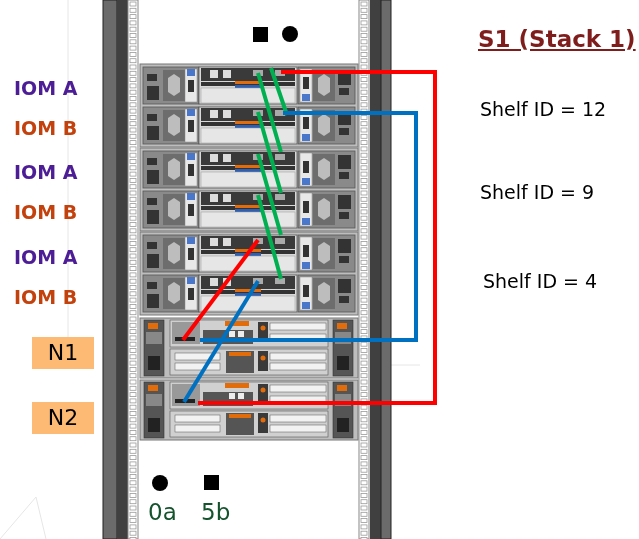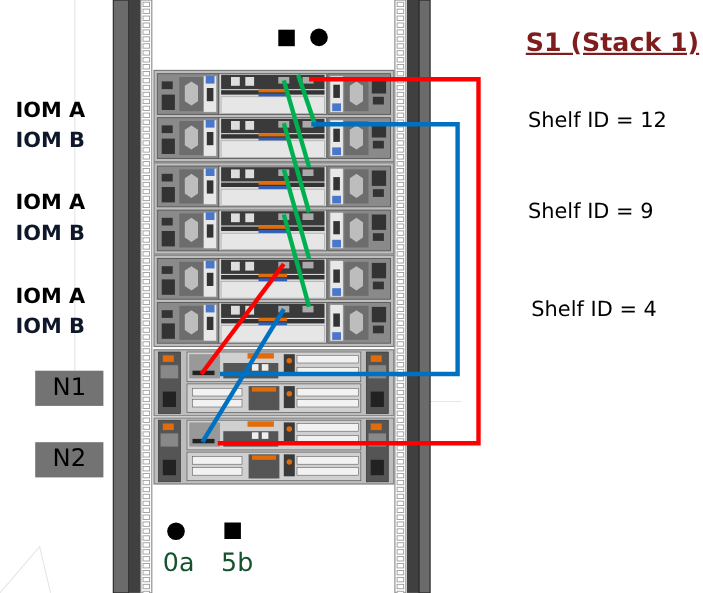--- a/index.html
+++ b/index.html
@@ -1,20 +1,20 @@
 <!DOCTYPE html>
 <html><head>
 <meta charset="utf-8">
 <style>
   html, body { margin: 0; padding: 0; background: #ffffff; }
   body { width: 639px; height: 539px; position: relative; overflow: hidden; font-family: "DejaVu Sans", "Liberation Sans", sans-serif; }
   .iom { position: absolute; left: 14px; font-weight: bold; font-size: 19px; letter-spacing: 0px; }
-  .iom.a { color: #000000; margin-top: 12px; }
-  .iom.b { color: #0f172a; }
-  .node { position: absolute; left: 32px; width: 62px; height: 32px; background: #737373; color: #000; font-size: 22px; text-align: center; line-height: 32px; }
+  .iom.a { color: #4c1d95; }
+  .iom.b { color: #c2410c; }
+  .node { position: absolute; left: 32px; width: 62px; height: 32px; background: #fdba74; color: #000; font-size: 22px; text-align: center; line-height: 32px; }
   .stack-title { position: absolute; left: 478px; top: 26px; font-size: 23px; font-weight: bold; text-decoration: underline; color: #7f1d1d; }
   .shelf-label { position: absolute; font-size: 19px; color: #000; text-align: center; }
   .port-label { position: absolute; font-size: 23px; color: #14532d; }
   svg { position: absolute; left: 0; top: 0; }
 </style>
 </head>
 <body>
 
 <svg width="639" height="539">
   <line x1="68" y1="0" x2="68" y2="340" stroke="#e6e6e6" stroke-width="1"></line>

